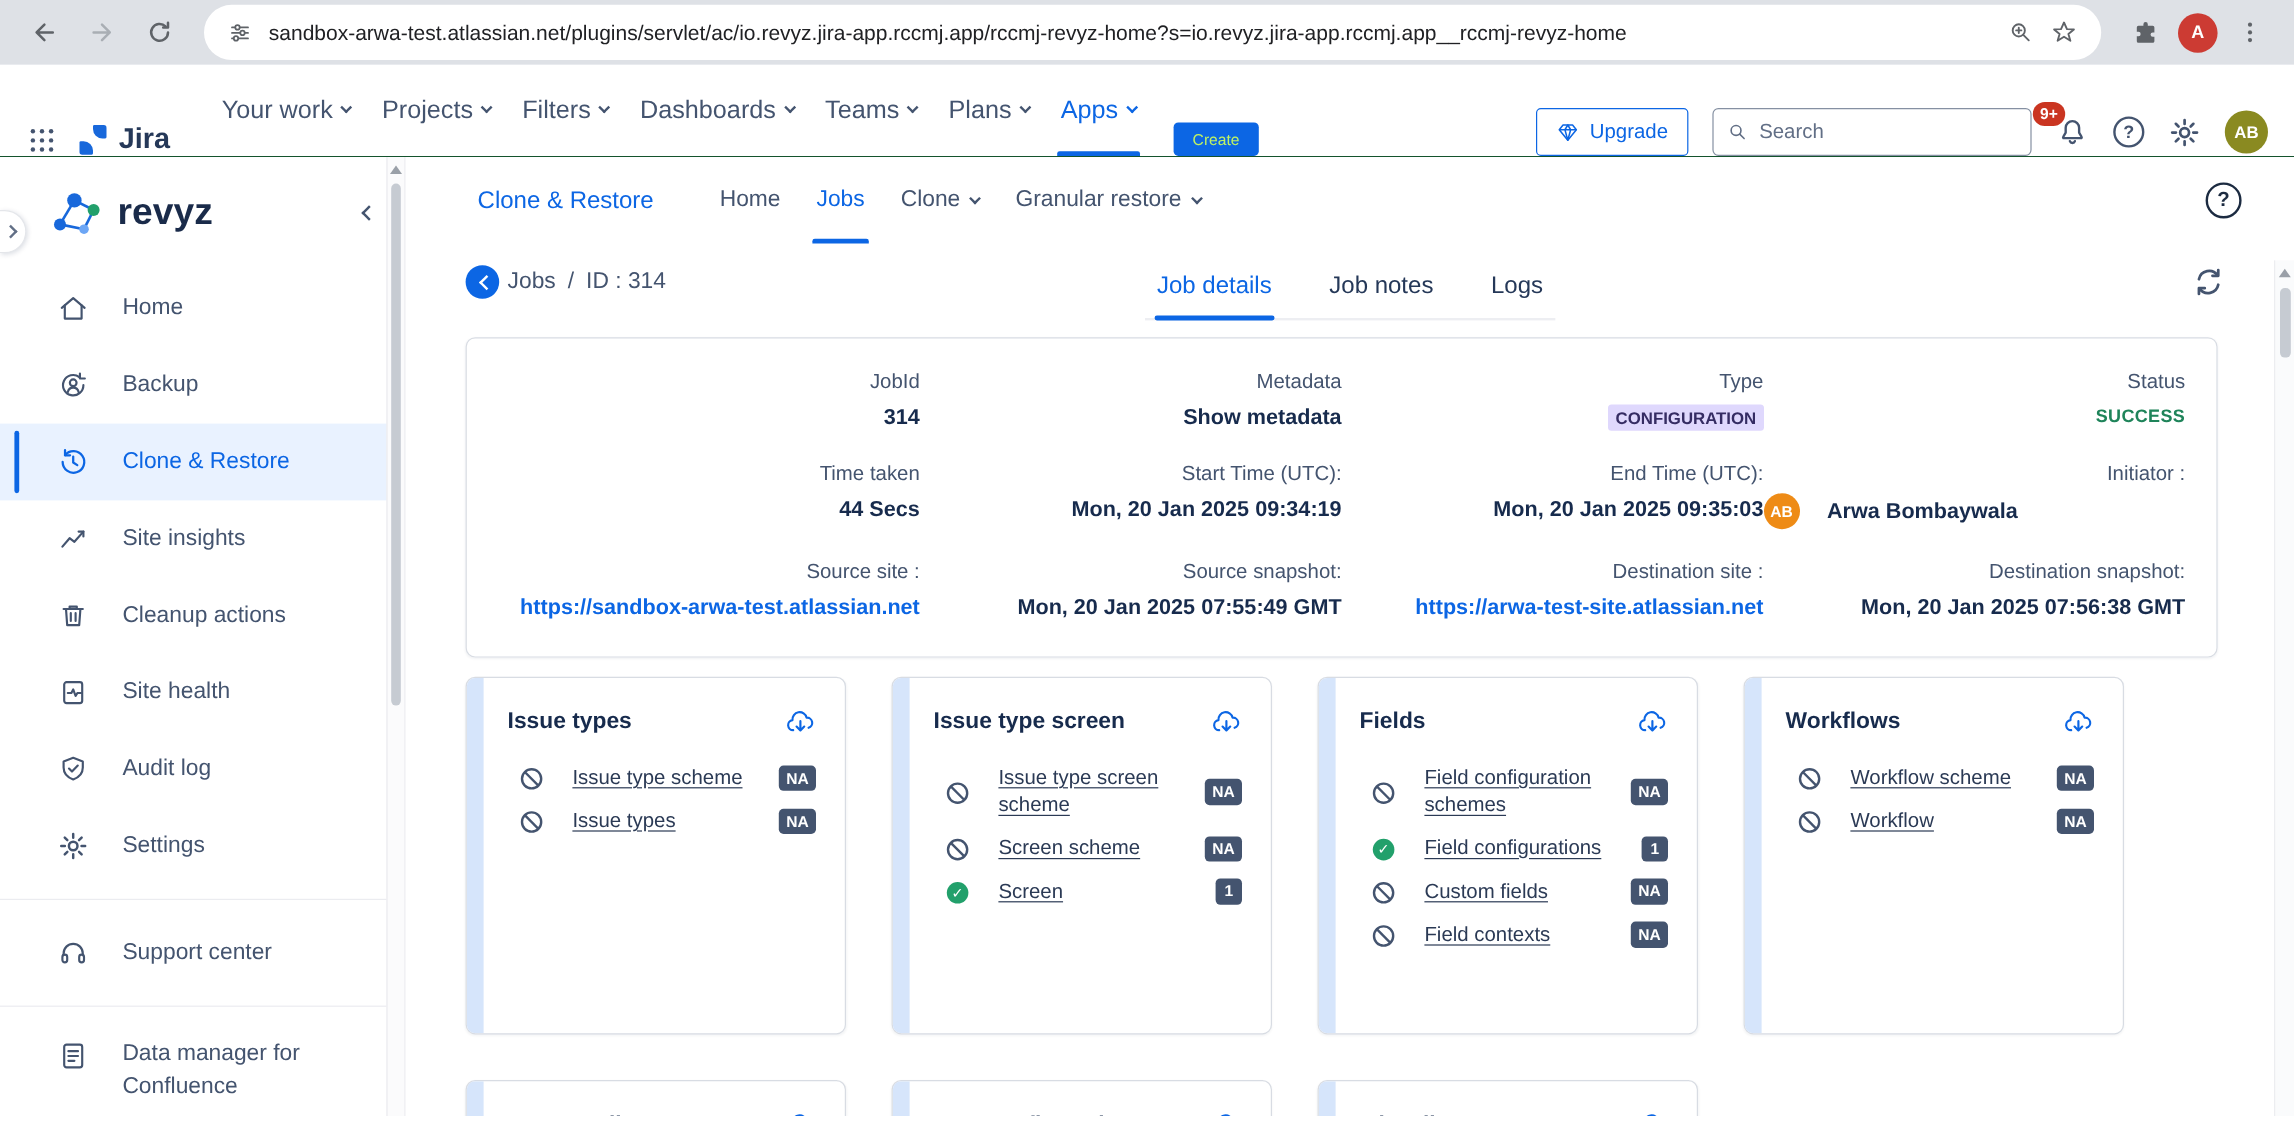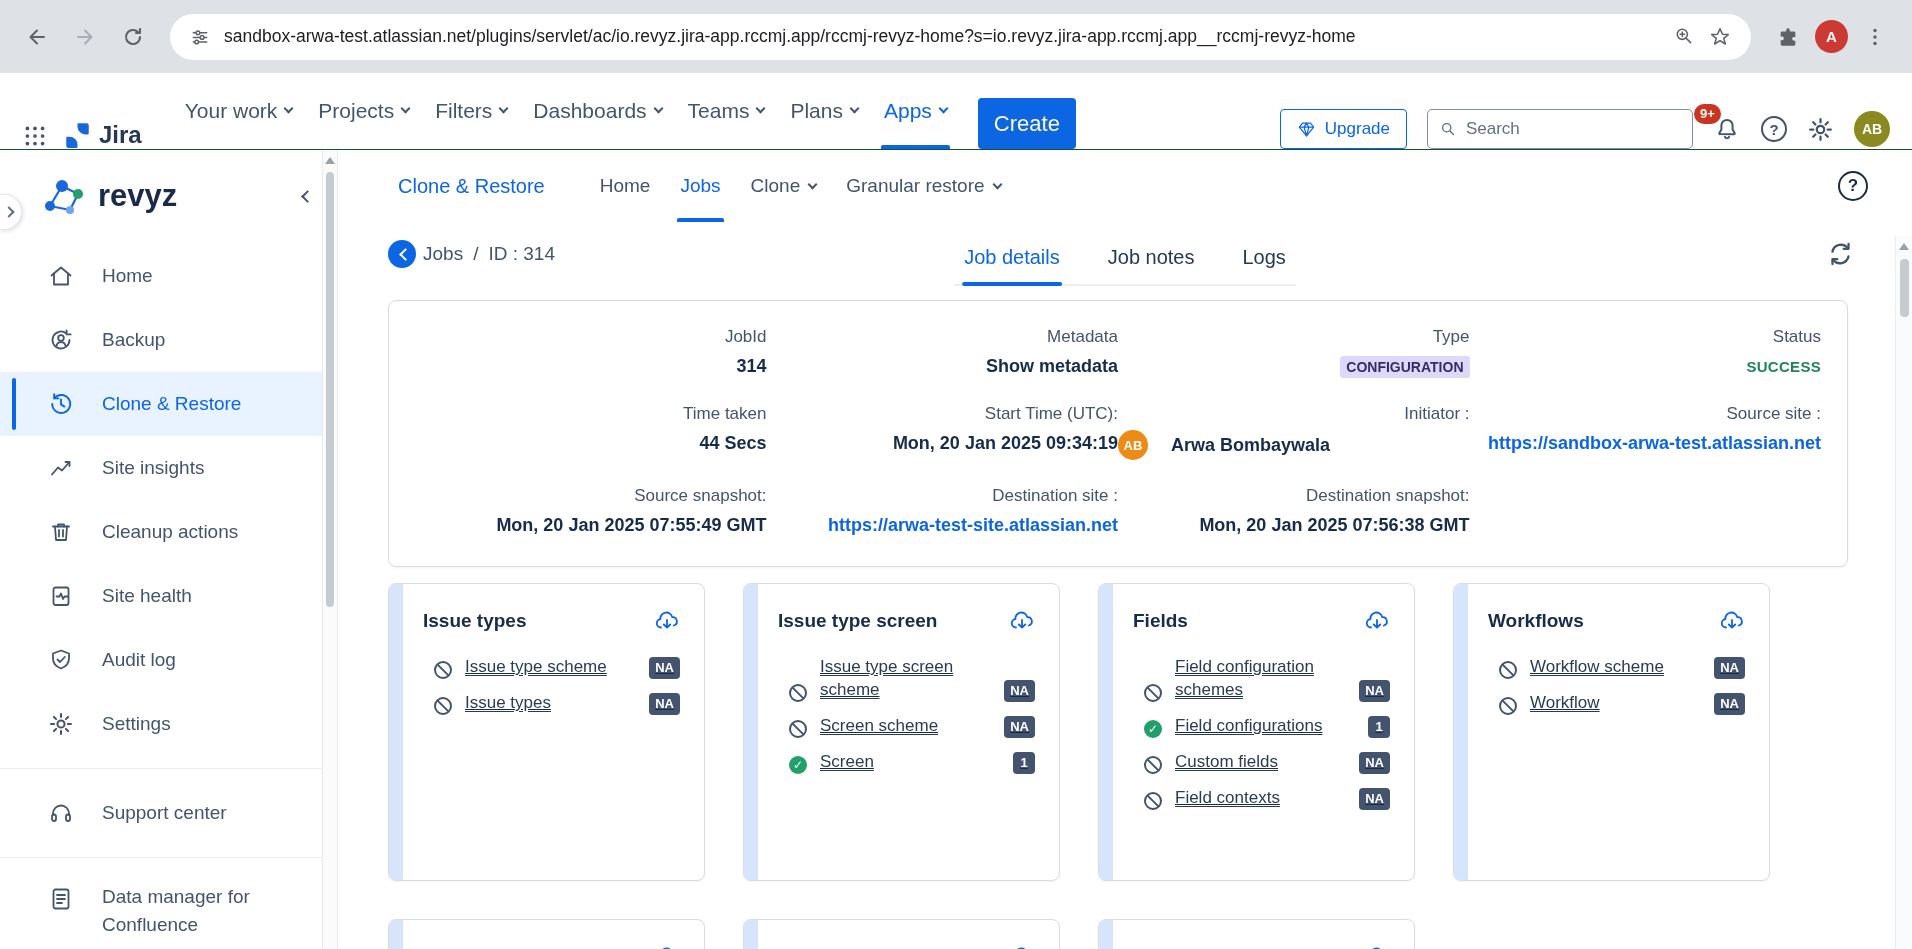--- a/index.html
+++ b/index.html
@@ -2,21 +2,21 @@
 <html><head>
 <meta charset="utf-8">
 <title>Jira - revyz Clone &amp; Restore</title>
 <style>
   * { margin:0; padding:0; box-sizing:border-box; }
   html,body { width:1912px; height:949px; overflow:hidden; background:#fff;
               font-family:"Liberation Sans","DejaVu Sans",sans-serif; color:#172B4D; }
   svg { display:block; }
 
   
-  .chrome { height:73px; background:#DEE1E6; display:flex; align-items:center; padding:0 16px; gap:6px; }
+  .chrome { height:54px; background:#DEE1E6; display:flex; align-items:center; padding:0 16px; gap:6px; }
   .chrome-btn { width:42px; height:42px; border-radius:50%; display:flex; align-items:center; justify-content:center;
                 color:#5F6368; flex:none; cursor:pointer; }
   .chrome-btn.disabled { color:#A9AEB4; }
   .urlbar { flex:1; height:46px; background:#fff; border-radius:23px; display:flex; align-items:center;
             padding:0 20px; gap:14px; margin:0 10px; color:#5F6368; }
   .url-text { font-size:17.5px; color:#202124; white-space:nowrap; overflow:hidden; flex:none; }
   .urlbar .spacer { flex:1; }
   .chrome-avatar { width:33px; height:33px; border-radius:50%; background:#CC3B33; color:#fff; font-size:15px;
                    font-weight:700; display:flex; align-items:center; justify-content:center; flex:none; cursor:pointer; }
 
@@ -26,22 +26,22 @@
   .jira-logo { display:flex; align-items:center; gap:8px; margin-right:30px; cursor:pointer; }
   .jira-logo b { font-size:24px; color:#253858; font-weight:700; }
   .jnav-items { display:flex; align-items:stretch; height:77px; }
   .jnav-item { display:flex; align-items:center; gap:8px; padding:0 13px; font-size:21px; color:#44546F;
                position:relative; cursor:pointer; white-space:nowrap; }
   .jnav-item.active { color:#0C66E4; font-weight:500; }
   .jnav-item.active::after { content:''; position:absolute; left:10px; right:10px; bottom:0; height:4px;
                              background:#0C66E4; border-radius:2px 2px 0 0; }
   .chev { display:inline-block; width:7px; height:7px; border-right:2px solid currentColor;
           border-bottom:2px solid currentColor; transform:rotate(45deg); margin-top:-4px; }
-  .create-btn { margin-left:18px; background:#0C66E4; color:#fef9c3; border:none; border-radius:4px; height:51px;
-                padding:0 16px; font-size:22px; font-weight:500; cursor:pointer;
+  .create-btn { margin-left:18px; background:#0C66E4; color:#bef264; border:none; border-radius:4px; height:28px;
+                padding:0 16px; font-size:13px; font-weight:500; cursor:pointer;
                 font-family:"Liberation Sans","DejaVu Sans",sans-serif; }
   .jnav-right { margin-left:auto; display:flex; align-items:center; gap:20px; }
   .upgrade-btn { display:flex; align-items:center; gap:9px; border:1px solid #0C66E4; color:#0C66E4; background:#fff;
                  border-radius:4px; height:40px; padding:0 16px; font-size:17px; font-weight:500; cursor:pointer;
                  font-family:"Liberation Sans","DejaVu Sans",sans-serif; }
   .jsearch { display:flex; align-items:center; gap:9px; border:1px solid #8590A2; border-radius:5px; height:40px;
              width:266px; padding:0 12px; color:#626F86; background:#fff; }
   .jsearch input { border:none; outline:none; font-size:17px; width:100%; color:#172B4D; background:transparent;
                    font-family:"Liberation Sans","DejaVu Sans",sans-serif; }
   .jsearch input::placeholder { color:#626F86; }
@@ -130,21 +130,21 @@
   .init-name { font-size:18px; font-weight:600; color:#172B4D;margin-left:12px; }
 
   .cards { margin:16px 48px 40px 50px; display:grid; grid-template-columns:repeat(4,317px); gap:38px; }
   .card { position:relative; border:1px solid #D8DCE3; border-radius:8px; height:298px;
           padding:24px 24px 20px 34px; box-shadow:0 1px 2px rgba(9,30,66,.05); overflow:hidden; background:#fff; }
   .card::before { content:''; position:absolute; left:0; top:0; bottom:0; width:14px; background:#D6E5FB; }
   .card-head { display:flex; align-items:center; justify-content:space-between; }
   .card-title { font-size:19px; font-weight:700; color:#172B4D; }
   .cloud-btn { color:#0C66E4; cursor:pointer; }
   .card-items { margin-top:22px; padding-left:11px; display:flex; flex-direction:column; gap:13px; }
-  .c-item { display:flex; align-items:flex-end; gap:13px;text-decoration:underline; }
+  .c-item { display:flex; align-items:center; gap:25px; }
   .st-ic { width:18px; height:18px; border-radius:50%; position:relative; flex:none; margin-top:2px; }
   .st-ic.na { border:2px solid #44546F; }
   .st-ic.na::after { content:''; position:absolute; left:-1px; top:6px; width:16px; height:2px; background:#44546F;
                      transform:rotate(45deg); }
   .st-ic.ok { background:#22A06B; }
   .st-ic.ok::after { content:'\2713'; color:#fff; position:absolute; inset:0; display:flex; align-items:center;
                      justify-content:center; font-size:12px; font-weight:700; }
   .c-label { font-size:17px; color:#2B3A55; text-decoration:underline; text-underline-offset:2.5px;
              line-height:1.35; cursor:pointer; }
   .c-badge { margin-left:auto; background:#44546F; color:#fff; font-size:13px; font-weight:700; border-radius:4px;
@@ -500,20 +500,24 @@
 
       <div>
         <div class="f-label">Time taken</div>
         <div class="f-value">44 Secs</div>
       </div>
       <div>
         <div class="f-label">Start Time (UTC):</div>
         <div class="f-value">Mon, 20 Jan 2025 09:34:19</div>
       </div>
       <div>
+        <div class="f-label">End Time (UTC):</div>
+        <div class="f-value">Mon, 20 Jan 2025 09:35:03</div>
+      </div>
+      <div>
         <div class="f-label">Initiator :</div>
         <div class="initiator">
           <span class="init-avatar">AB</span>
           <span class="init-name">Arwa Bombaywala</span>
         </div>
       </div>
 
       <div>
         <div class="f-label">Source site :</div>
         <div class="f-value link">https://sandbox-arwa-test.atlassian.net</div>

